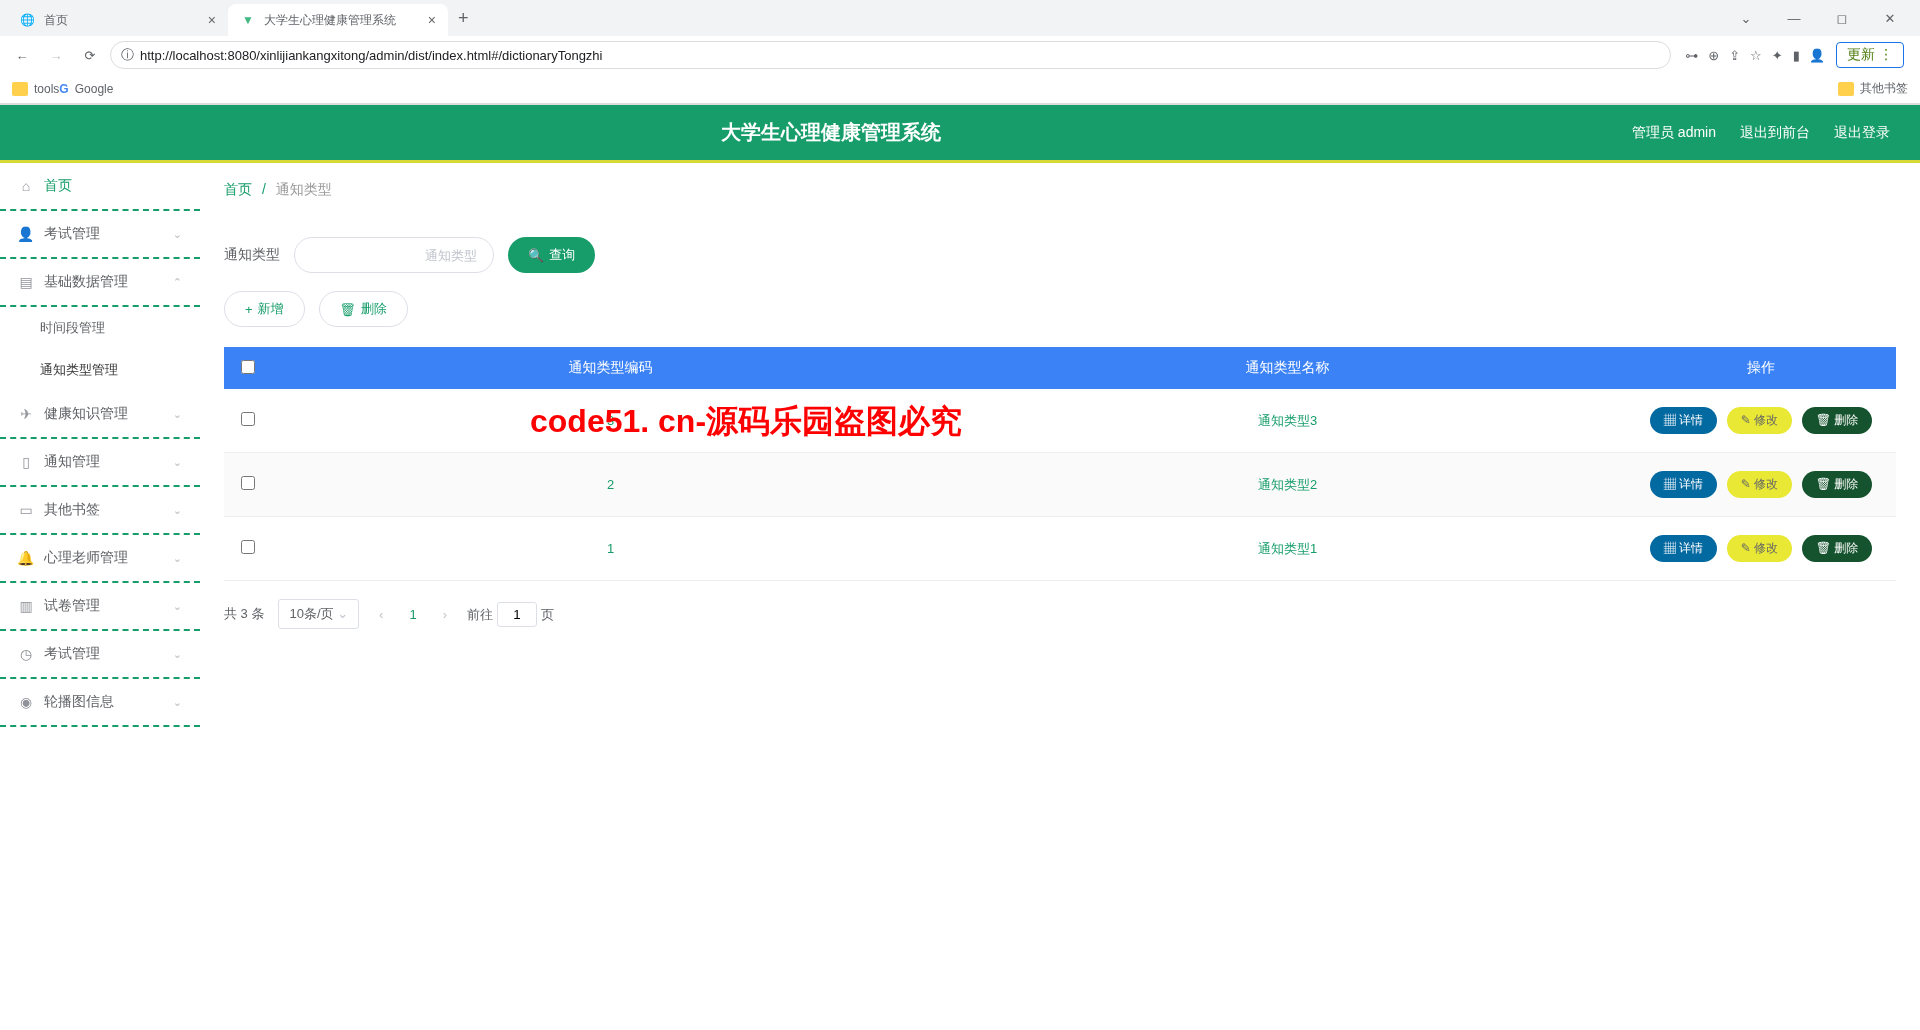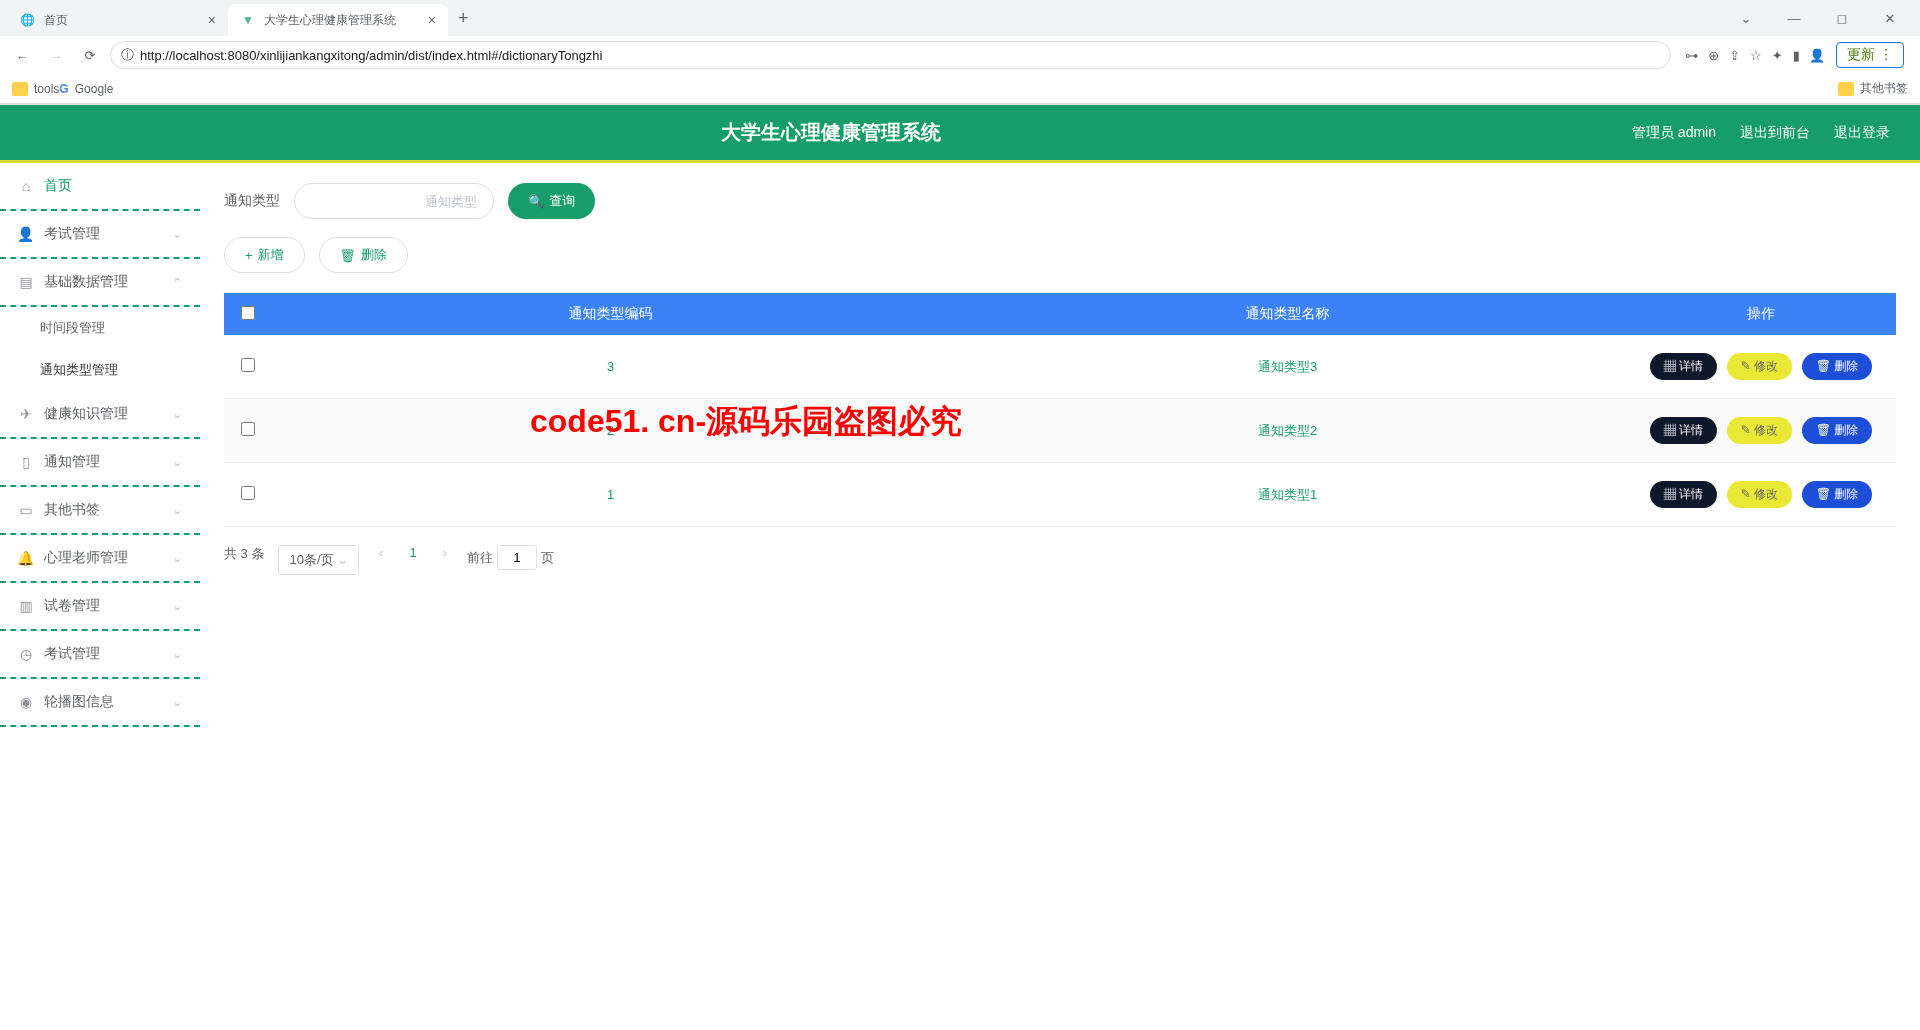--- a/index.html
+++ b/index.html
@@ -48,24 +48,24 @@
 .btn-primary{background:#169d6a;color:#fff}
 .btn-outline{background:#fff;border:1px solid #dcdfe6;color:#169d6a}
 .action-row{display:flex;gap:14px;margin-top:18px}
 .table{width:100%;margin-top:20px;border-collapse:collapse}
 .table th{background:#3b82f6;color:#fff;font-weight:normal;padding:12px;font-size:14px}
 .table td{padding:18px 12px;text-align:center;font-size:13px;border-bottom:1px solid #eee}
 .table tr:nth-child(even) td{background:#fafafa}
 .link{color:#169d6a}
 .chk{width:14px;height:14px}
 .row-btn{border-radius:15px;padding:5px 14px;font-size:12px;border:none;margin:0 3px;display:inline-flex;align-items:center;gap:3px}
-.row-detail{background:#0f172a;color:#fff}
+.row-detail{background:#0369a1;color:#fff}
 .row-edit{background:#e8e835;color:#666}
-.row-del{background:#1d4ed8;color:#fff}
-.pager{display:flex;align-items:flex-start;gap:14px;margin-top:18px;font-size:13px;color:#606266}
+.row-del{background:#14532d;color:#fff}
+.pager{display:flex;align-items:center;gap:14px;margin-top:18px;font-size:13px;color:#606266}
 .page-size{border:1px solid #dcdfe6;padding:5px 10px;border-radius:3px;background:#fff}
 .page-arrow{color:#c0c4cc;padding:0 6px}
 .page-num{color:#169d6a;font-weight:500;padding:0 6px}
 .page-input{width:40px;border:1px solid #dcdfe6;border-radius:3px;padding:4px;text-align:center;margin:0 4px}
 .watermark{position:absolute;color:red;font-size:32px;font-weight:bold;pointer-events:none;z-index:100;left:530px;top:400px}
 </style>
 </head>
 <body>
 
 <div class="browser-chrome">
@@ -181,20 +181,25 @@
           <span class="chev">⌄</span>
         </div>
       <div class="menu-item">
           <span class="menu-icon">◉</span>
           <span>轮播图信息</span>
           <span class="chev">⌄</span>
         </div>
     </div>
 
     <div class="main">
+      <div class="crumb">
+        <span class="crumb-home">首页</span>
+        <span class="crumb-sep">/</span>
+        <span class="crumb-cur">通知类型</span>
+      </div>
 
       <div class="toolbar">
         <span class="label">通知类型</span>
         <input class="search-input" placeholder="通知类型" style="">
         <button class="btn btn-primary">
             <span>🔍</span>
             <span>查询</span>
           </button>
       </div>
 

